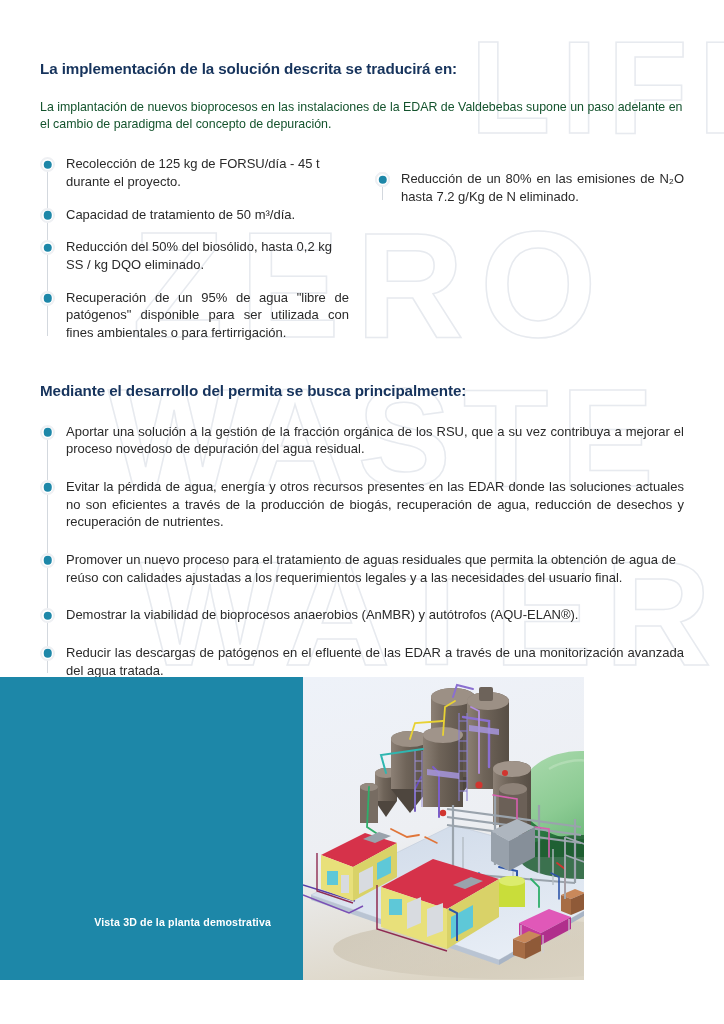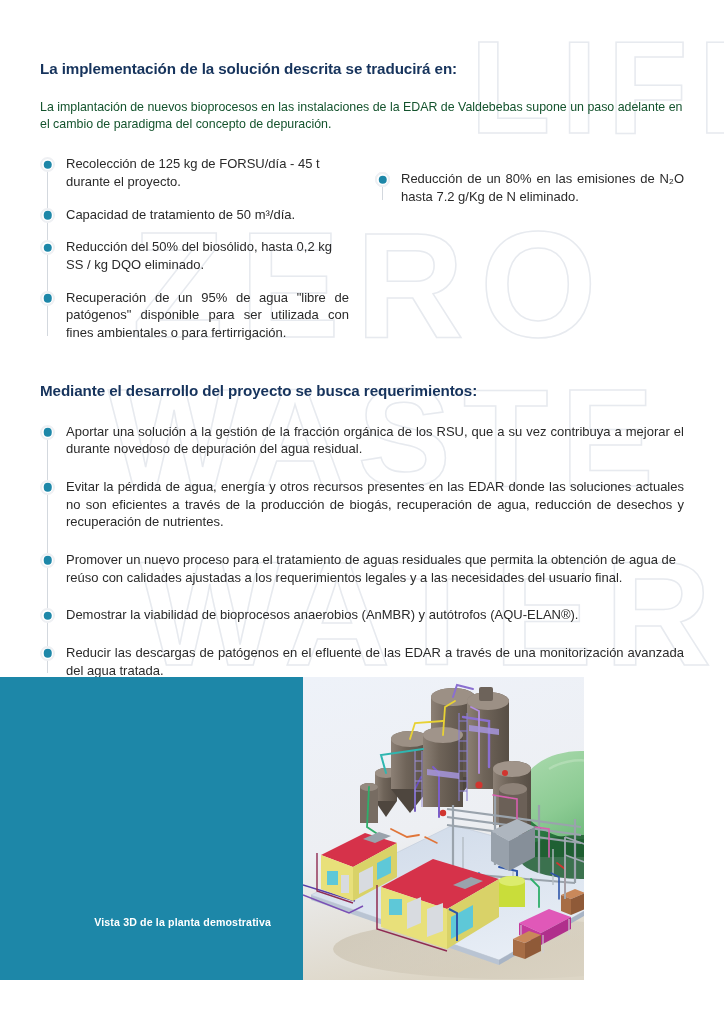--- a/index.html
+++ b/index.html
@@ -214,27 +214,27 @@
         </li>
         <li>
           <span class="dot"></span>
           <span>Reducción de un 80% en las emisiones de N₂O hasta 7.2 g/Kg de N eliminado.</span>
         </li>
       </ul>
     </div>
   </div>
 
   <div class="section-2">
-    <h2 class="section-heading" id="heading-2">Mediante el desarrollo del proyecto se busca requerimientos:</h2>
+    <h2 class="section-heading" id="heading-2">Mediante el desarrollo del permita se busca principalmente:</h2>
 
     <div class="full-list">
       <ul class="bullets">
         <li>
           <span class="dot"></span>
-          <span>Aportar una solución a la gestión de la fracción orgánica de los RSU, que a su vez contribuya a mejorar el durante novedoso de depuración del agua residual.</span>
+          <span>Aportar una solución a la gestión de la fracción orgánica de los RSU, que a su vez contribuya a mejorar el proceso novedoso de depuración del agua residual.</span>
         </li>
         <li>
           <span class="dot"></span>
           <span>Evitar la pérdida de agua, energía y otros recursos presentes en las EDAR donde las soluciones actuales no son eficientes a través de la producción de biogás, recuperación de agua, reducción de desechos y recuperación de nutrientes.</span>
         </li>
         <li class="noj">
           <span class="dot"></span>
           <span>Promover un nuevo proceso para el tratamiento de aguas residuales que permita la obtención de agua de reúso con calidades ajustadas a los requerimientos legales y a las necesidades del usuario final.</span>
         </li>
         <li class="noj">

